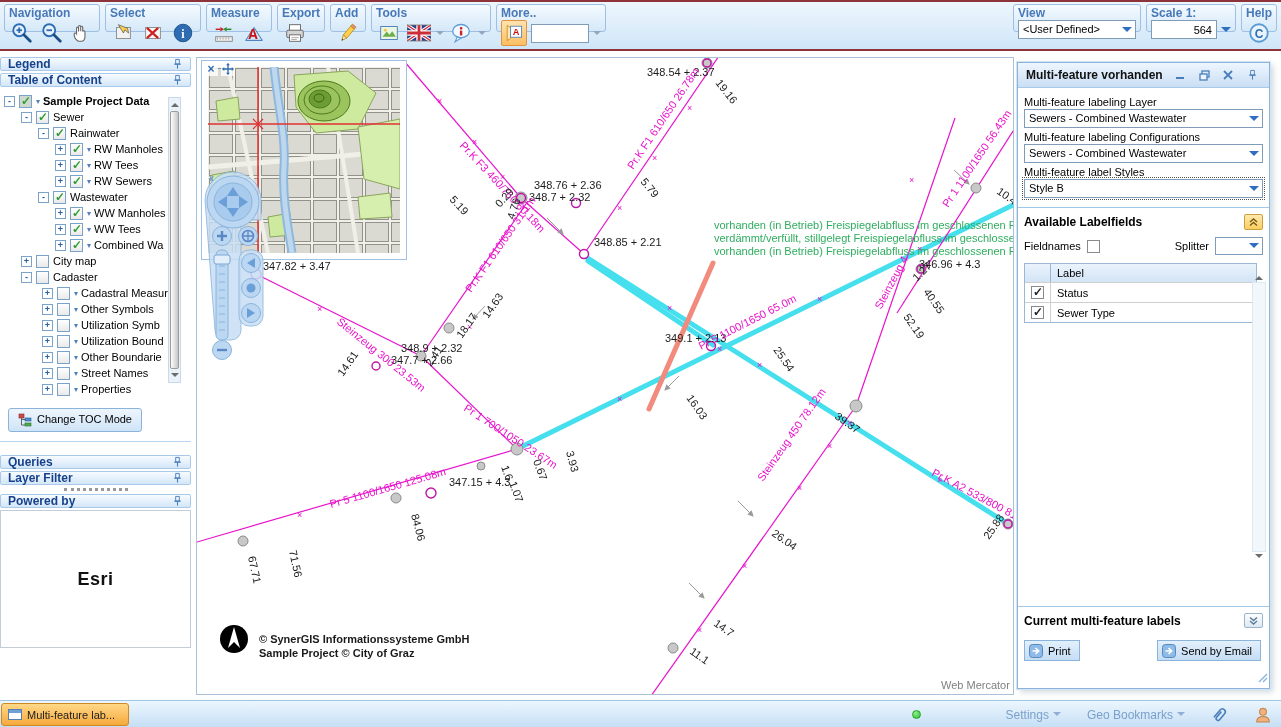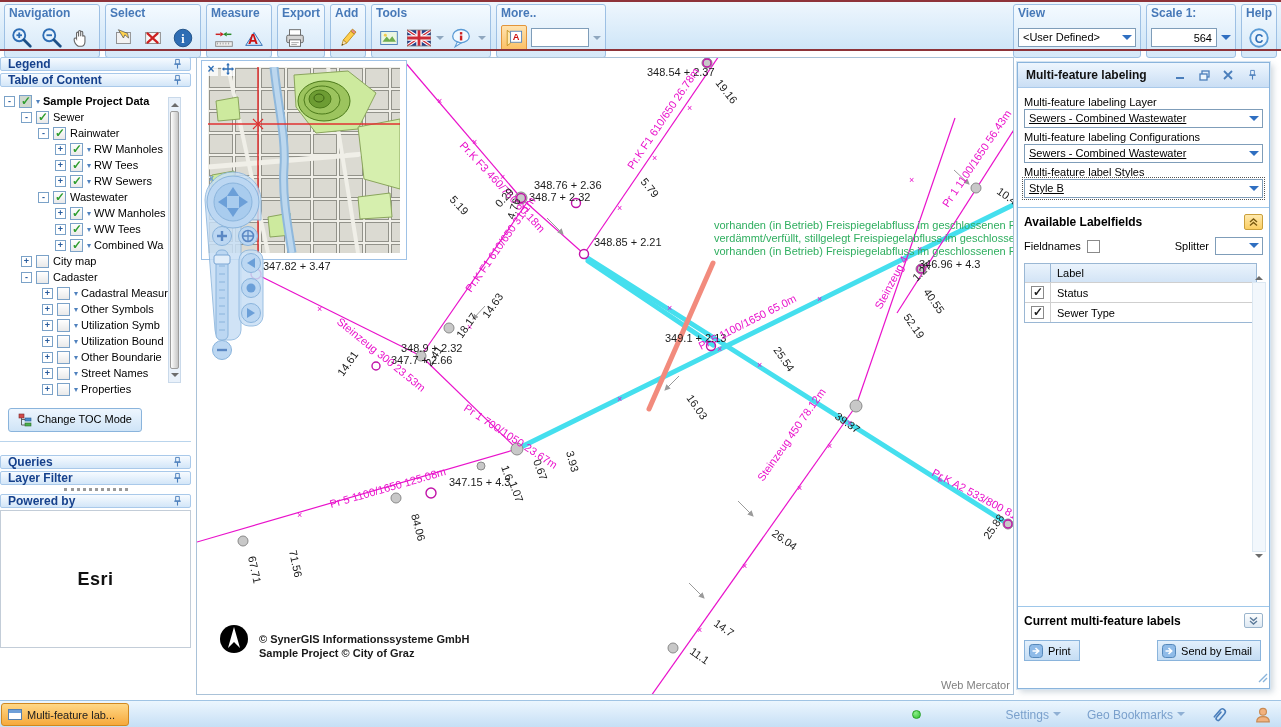--- a/index.html
+++ b/index.html
@@ -5,21 +5,21 @@
   * { margin:0; padding:0; box-sizing:border-box; }
   html,body { font-family:"Liberation Sans",sans-serif; background:#fff; }
   #app { position:relative; width:1281px; height:727px; overflow:hidden; background:#fff; }
 
   
   .rule { position:absolute; left:0; width:1281px; height:2px; background:#8e3339; z-index:5; }
   .toolbar { position:absolute; left:0; top:2px; width:1281px; height:47px;
     background:linear-gradient(#eef6fd,#cfe6f8); display:flex; align-items:flex-start;
     padding:2px 4px; gap:5px; }
   .grp { border:1px solid #9dc0e4; border-radius:3px; background:linear-gradient(#f4faff,#d5e8f8);
-    padding:1px 4px 2px; display:inline-flex; flex-direction:column; height:54px; }
+    padding:1px 4px 2px; display:inline-flex; flex-direction:column; height:28px; }
   .grpTitle { font-size:12px; font-weight:bold; color:#4779b8; line-height:14px; white-space:nowrap; }
   .grpRow { display:flex; align-items:center; gap:4px; flex:1; }
   .tbtn { width:26px; height:26px; display:flex; align-items:center; justify-content:center;
     border-radius:2px; cursor:pointer; }
   .tbtn.active { background:linear-gradient(#ffe3b0,#fbbf63); border:1px solid #e2953c; }
   .minicaret { width:0; height:0; border:4px solid transparent; border-top-color:#8fa7bf; margin-top:4px; }
   .tinput { width:58px; height:19px; border:1px solid #7f9db9; font-size:11px; padding:0 3px; }
   .selbox { position:relative; height:19px; border:1px solid #7f9db9; background:#fff;
     font-size:11px; line-height:17px; padding:0 20px 0 4px; white-space:nowrap; cursor:pointer; }
   .selbox .bluecaret { position:absolute; right:3px; top:6px; width:0; height:0;
@@ -82,21 +82,21 @@
   .rpanel { position:absolute; left:1017px; top:62px; width:253px; height:627px; background:#fff;
     border:1px solid #8ab4dc; box-shadow:0 0 0 1px #d4e4f2, 3px 3px 6px rgba(60,90,120,.25); }
   .rphead { height:25px; background:linear-gradient(#eef6fe,#cadef4); border-bottom:1px solid #a9c9ea;
     display:flex; align-items:center; padding:0 8px; }
   .rphead .rptitle { font-size:12px; font-weight:bold; color:#111; flex:1; }
   .winbtn { width:18px; height:16px; display:flex; align-items:center; justify-content:center;
     margin-left:6px; cursor:pointer; }
   .rpbody { padding:5px 6px 0 6px; position:relative; height:600px; }
   .fldlab { font-size:11px; color:#000; margin:3px 0 1px; }
   .rsel { position:relative; height:19px; border:1px solid #7f9db9; background:#fff; font-size:11px;
-    line-height:17px; padding:0 4px 0 4px; cursor:pointer;text-decoration:underline; }
+    line-height:17px; padding:0 4px 0 4px; cursor:pointer; }
   .rsel.focus { outline:1px dotted #555; outline-offset:1px; }
   .rsel .bluecaret { position:absolute; right:3px; top:6px; width:0; height:0;
     border:5px solid transparent; border-top-color:#2f6fc1; }
   .rpDivider { border-top:1px solid #9ec7ea; margin:9px -6px 6px; }
   .sectrow { display:flex; align-items:center; }
   .secttitle { font-size:12px; font-weight:bold; color:#000; flex:1; }
   .collbtn { width:19px; height:16px; background:linear-gradient(#ffe9ad,#fbce62); border:1px solid #caa03c;
     border-radius:2px; display:flex; align-items:center; justify-content:center; cursor:pointer; }
   .expbtn { width:19px; height:15px; background:linear-gradient(#fdfefe,#dde8f3); border:1px solid #9ab4cc;
     border-radius:2px; display:flex; align-items:center; justify-content:center; cursor:pointer; }
@@ -745,21 +745,21 @@
         <circle cx="50" cy="143" r="9.5" fill="#bcd7f2" stroke="#8ab4dc"></circle>
         <path d="M46 138l8 5-8 5z" fill="#6b9fd8"></path>
         <circle cx="21" cy="180" r="9.5" fill="#bcd7f2" stroke="#8ab4dc"></circle>
         <path d="M16 180h10" stroke="#5b88c4" stroke-width="2.4"></path>
       </svg>
     </div>
   </div>
 
   <div class="rpanel">
     <div class="rphead">
-      <span class="rptitle">Multi-feature labeling</span>
+      <span class="rptitle">Multi-feature vorhanden</span>
       <span class="winbtn">
           <svg width="10" height="10" viewBox="0 0 10 10">
             <rect x="1" y="7" width="8" height="2" fill="#4a7ebb"></rect>
           </svg>
         </span>
       <span class="winbtn">
           <svg width="11" height="11" viewBox="0 0 11 11">
             <rect x="3" y="1" width="7" height="6" fill="none" stroke="#4a7ebb" stroke-width="1.3"></rect>
             <rect x="1" y="4" width="7" height="6" fill="#eaf4fd" stroke="#4a7ebb" stroke-width="1.3"></rect>
           </svg>

